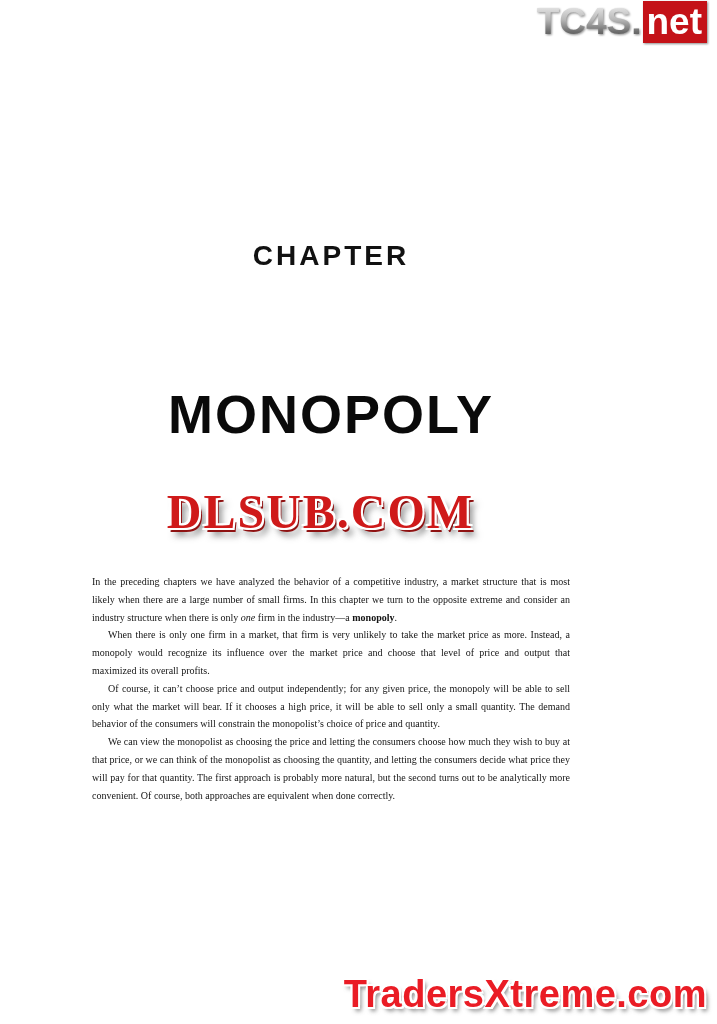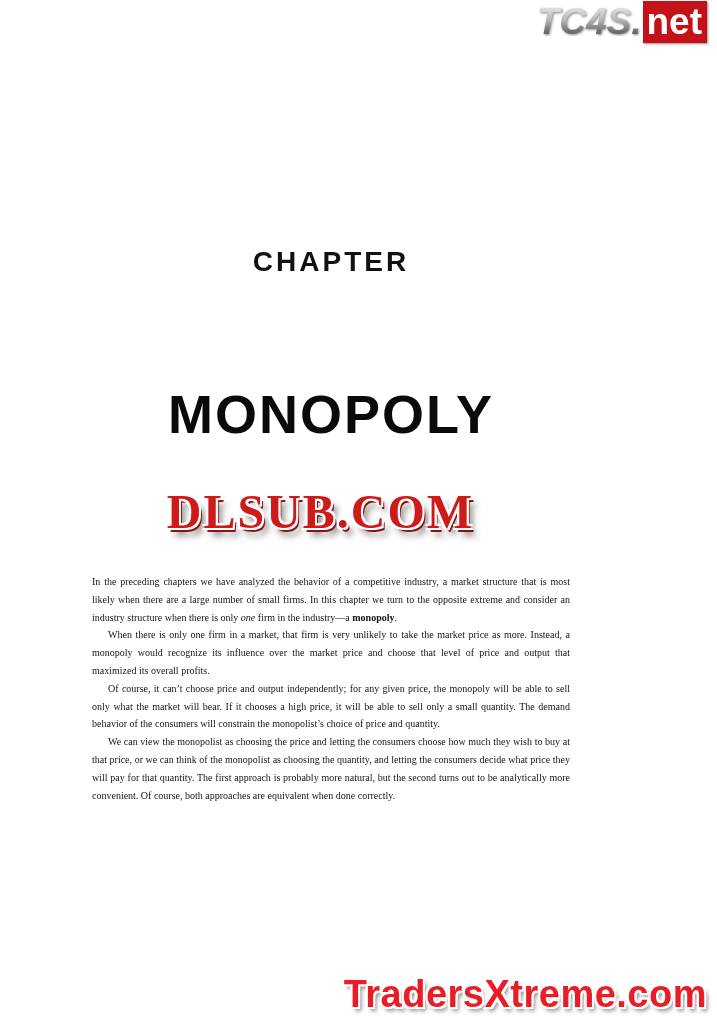--- a/index.html
+++ b/index.html
@@ -11,29 +11,29 @@
 
   
   .wm-top {
     position:absolute; top:2px; right:10px;
     font-family:"Liberation Sans", sans-serif; font-weight:bold;
     font-size:37px; line-height:1.1; white-space:nowrap;
     filter:drop-shadow(1px 1px 1px rgba(0,0,0,0.45));
   }
   .wm-top-main {
     background:linear-gradient(180deg,#f7f7f7 0%,#b9b9b9 45%,#6d6d6d 75%,#4a4a4a 100%);
-    -webkit-background-clip:text; background-clip:text; color:transparent;font-style:italic;
+    -webkit-background-clip:text; background-clip:text; color:transparent;
   }
   .wm-top-net {
     color:#ffffff; background:#c41218; padding:0 5px 1px 4px; margin-left:1px;
   }
 
   
   .chapter-line {
-    position:absolute; top:246px; left:92px; width:478px;
+    position:absolute; top:240px; left:92px; width:478px;
     display:flex; justify-content:center; align-items:baseline; gap:14px;
   }
   .chapter-word {
     font-family:"Liberation Sans", sans-serif; font-weight:bold;
     font-size:28px; letter-spacing:3px; color:#111111;
   }
   .chapter-num {
     font-family:"Liberation Serif", serif; font-size:80px; line-height:1;
     color:#111111;
   }

